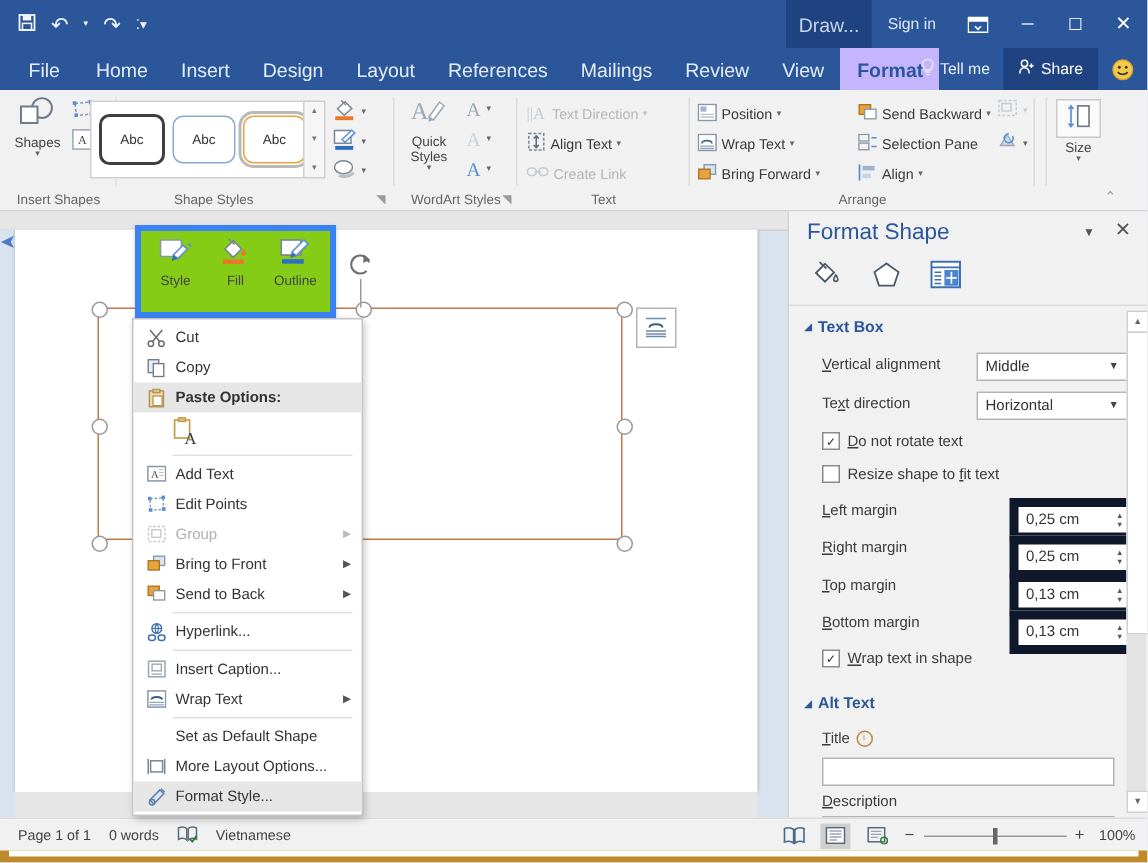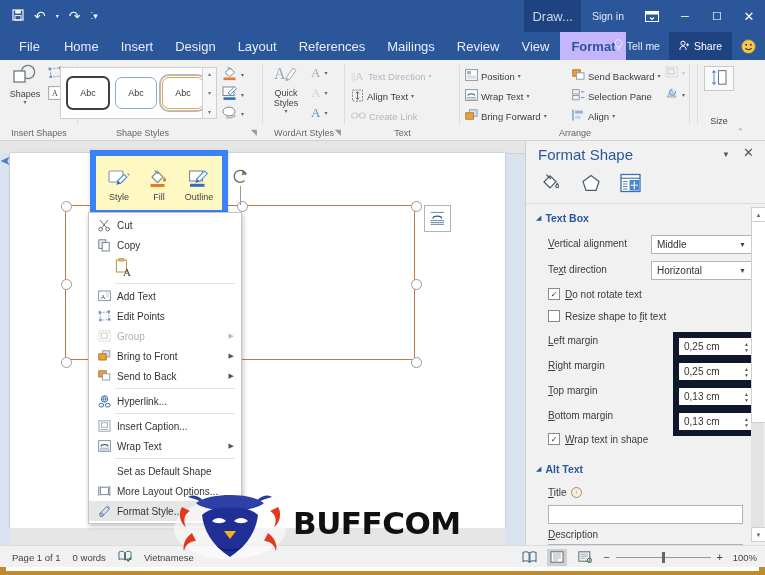--- a/index.html
+++ b/index.html
@@ -68,21 +68,21 @@
   .leftcursor{position:absolute;left:0px;top:153px;font-size:13px;color:#4a7dc4;transform:scaleX(-1);}
 
   
   .shapesel{position:absolute;left:65px;top:205px;width:350px;height:155px;border:1px solid #c07a4a;box-sizing:border-box;}
   .handle{position:absolute;width:9px;height:9px;border-radius:50%;background:#fff;border:1px solid #9a9a9a;}
   .rotator{position:absolute;left:232px;top:168px;width:18px;height:18px;color:#7a7a7a;font-size:15px;}
   .rotline{position:absolute;left:240px;top:186px;width:1px;height:19px;background:#9a9a9a;}
   .layoutopt{position:absolute;left:424px;top:205px;width:25px;height:25px;background:#fff;border:1px solid #b4b4b4;display:flex;align-items:center;justify-content:center;cursor:pointer;}
 
   
-  .minitb{position:absolute;left:90px;top:150px;width:120px;height:50px;background:#fef9c3;border:6px solid #3b82f6;box-shadow:0 1px 3px rgba(0,0,0,.18);display:flex;align-items:center;padding:4px 3px 0;}
+  .minitb{position:absolute;left:90px;top:150px;width:120px;height:50px;background:#84cc16;border:4px solid #3b82f6;box-shadow:0 1px 3px rgba(0,0,0,.18);display:flex;align-items:flex-start;padding:4px 3px 0;}
   .mtb-item{flex:1;display:flex;flex-direction:column;align-items:center;cursor:pointer;}
   .mtb-item .cap{font-size:9px;color:#444;margin-top:1px;}
 
   
   .ctxmenu{position:absolute;left:88px;top:212px;width:152px;background:#fff;border:1px solid #c6c6c6;box-shadow:1px 2px 5px rgba(0,0,0,.25);padding:2px 0;z-index:40;}
   .mi{position:relative;display:flex;align-items:center;height:20px;padding:0 6px;cursor:pointer;font-size:10px;color:#333;}
   .mi .mic{width:18px;flex:0 0 18px;display:flex;align-items:center;justify-content:center;}
   .mi .mlbl{flex:1;padding-left:4px;white-space:nowrap;}
   .mi .marrow{font-size:7px;color:#555;padding-right:1px;}
   .mi.hdr{background:#e6e6e6;font-weight:bold;}
@@ -453,21 +453,21 @@
               <path d="M10 2.6 a3 3 0 1 1 -2.4 -1.4" fill="none" stroke="#5b8fd4" stroke-width="1"></path>
             </svg>
         </span>
           <span class="caret">▾</span>
       </div>
       <div class="glabel">Arrange</div>
       <div class="sep"></div>
     </div>
 
     <div class="rgroup" style="left:690px;width:58px;">
-      <div class="bigbtn" style="position:absolute;left:9px;top:6px;width:40px;gap:24px;">
+      <div class="bigbtn" style="position:absolute;left:9px;top:6px;width:40px;">
         <span style="border:1px solid #c9c9c9;padding:2px 5px;background:#fafafa;">
           <svg width="18" height="17" viewBox="0 0 18 17">
               <path d="M4 2 v13 M2.4 3.6 L4 1.6 L5.6 3.6 M2.4 13.4 L4 15.4 L5.6 13.4" fill="none" stroke="#5b8fd4" stroke-width="1.1"></path>
               <rect x="8.5" y="1.6" width="7.5" height="13.6" fill="#fff" stroke="#6d7a87" stroke-width="1.1"></rect>
             </svg>
         </span>
         <span class="cap">Size</span>
         <span class="caret">▾</span>
       </div>
       <div class="dlg" style="right:4px;font-size:9px;">⌃</div>
@@ -557,20 +557,30 @@
     </div>
     <div class="mi">
       <span class="mic">
         <svg width="13" height="13" viewBox="0 0 13 13">
             <rect x="0.8" y="0.8" width="7" height="8.6" fill="#e9eef5" stroke="#6b7b8c" stroke-width="0.9"></rect>
             <rect x="4.2" y="3.4" width="7" height="8.6" fill="#fff" stroke="#6b7b8c" stroke-width="0.9"></rect>
           </svg>
       </span>
       <span class="mlbl">Copy</span>
     </div>
+    <div class="mi hdr">
+      <span class="mic">
+        <svg width="13" height="13" viewBox="0 0 13 13">
+            <rect x="1.6" y="1.6" width="9.4" height="10.6" fill="#f0d9ae" stroke="#b08e4c" stroke-width="0.9"></rect>
+            <rect x="4" y="0.4" width="4.6" height="2.4" fill="#d9bd86" stroke="#b08e4c" stroke-width="0.8"></rect>
+            <rect x="4" y="5" width="6" height="6.4" fill="#fff" stroke="#b08e4c" stroke-width="0.8"></rect>
+          </svg>
+      </span>
+      <span class="mlbl">Paste Options:</span>
+    </div>
     <div class="pasterow">
       <div class="pastebtn">
         <svg width="19" height="20" viewBox="0 0 19 20">
             <rect x="1.4" y="2" width="10" height="12" fill="#fff" stroke="#c79a46" stroke-width="1.1"></rect>
             <rect x="4" y="0.5" width="4.6" height="2.5" fill="#d9bd86" stroke="#c79a46" stroke-width="0.9"></rect>
             <text x="8" y="18" font-size="11" font-family="Liberation Serif, serif" fill="#3b3b3b">A</text>
           </svg>
       </div>
     </div>
     <div class="msep"></div>
@@ -818,38 +828,20 @@
     </div>
 
     <div class="pscroll">
       <div class="ar">▲</div>
       <div class="track"></div>
       <div class="thumb"></div>
       <div class="ar" style="position:absolute;left:0;bottom:0;">▼</div>
     </div>
   </div>
 
-  <div class="wm">
-    <svg width="125" height="75" viewBox="0 0 125 75">
-      <ellipse cx="62" cy="42" rx="56" ry="30" fill="#ffffff" opacity="0.55"></ellipse>
-      <path d="M14 20 C10 26 12 36 18 40 C14 32 18 26 22 24 Z" fill="#e03a1a"></path>
-      <path d="M110 20 C114 26 112 36 106 40 C110 32 106 26 102 24 Z" fill="#e03a1a"></path>
-      <path d="M24 46 C18 50 14 58 16 64 C18 56 24 54 28 54 Z" fill="#e03a1a"></path>
-      <path d="M100 46 C106 50 110 58 108 64 C106 56 100 54 96 54 Z" fill="#e03a1a"></path>
-      <path d="M20 10 C26 6 34 10 38 18 C34 14 26 12 20 10 Z" fill="#2a3ea0"></path>
-      <path d="M104 10 C98 6 90 10 86 18 C90 14 98 12 104 10 Z" fill="#2a3ea0"></path>
-      <path d="M28 16 C36 10 50 8 62 8 C74 8 88 10 96 16 C90 22 80 20 74 26 C68 18 56 18 50 26 C44 20 34 22 28 16 Z" fill="#2f3fa8"></path>
-      <path d="M34 28 C40 22 52 20 62 20 C72 20 84 22 90 28 C88 44 80 58 62 70 C44 58 36 44 34 28 Z" fill="#1f2f96"></path>
-      <path d="M44 34 C48 30 54 30 58 34 C54 37 48 37 44 34 Z" fill="#fff"></path>
-      <path d="M80 34 C76 30 70 30 66 34 C70 37 76 37 80 34 Z" fill="#fff"></path>
-      <path d="M56 44 L62 52 L68 44 Z" fill="#f3b11a"></path>
-      <path d="M48 58 C54 64 70 64 76 58 C70 66 54 66 48 58 Z" fill="#0e1c66"></path>
-    </svg>
-    <div class="wmtext">BUFFCOM</div>
-  </div>
 
   <div class="status">
     <span class="st">Page 1 of 1</span>
     <span class="st">0 words</span>
     <span class="st">
       <svg width="14" height="12" viewBox="0 0 14 12">
           <path d="M1 2 C3 1 5 1 6.5 2.4 v7.6 C5 8.6 3 8.6 1 9.6 Z" fill="none" stroke="#5a6a7a" stroke-width="1"></path>
           <path d="M13 2 C11 1 9 1 7.5 2.4 v7.6 C9 8.6 11 8.6 13 9.6 Z" fill="none" stroke="#5a6a7a" stroke-width="1"></path>
           <path d="M8.6 9.4 L10.2 11 L13 7.4" fill="none" stroke="#2e7d32" stroke-width="1.3"></path>
         </svg>

